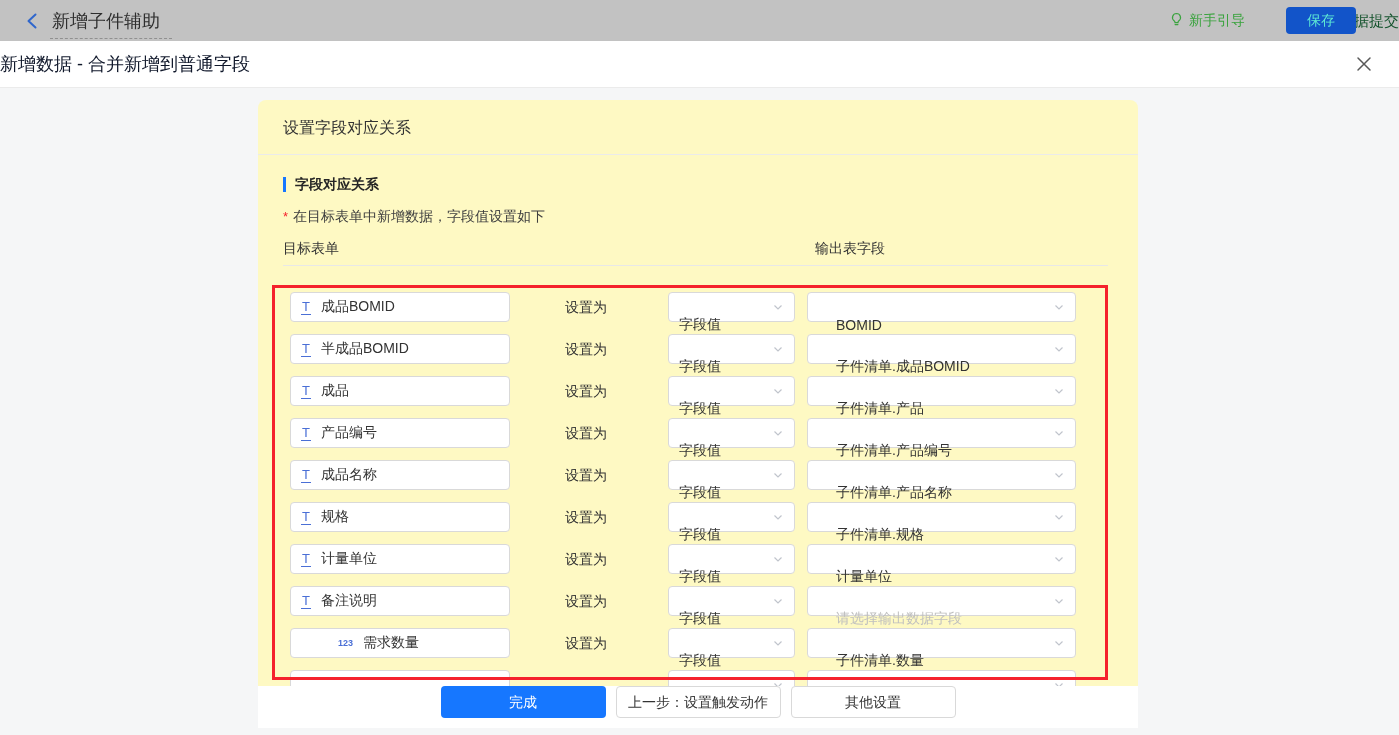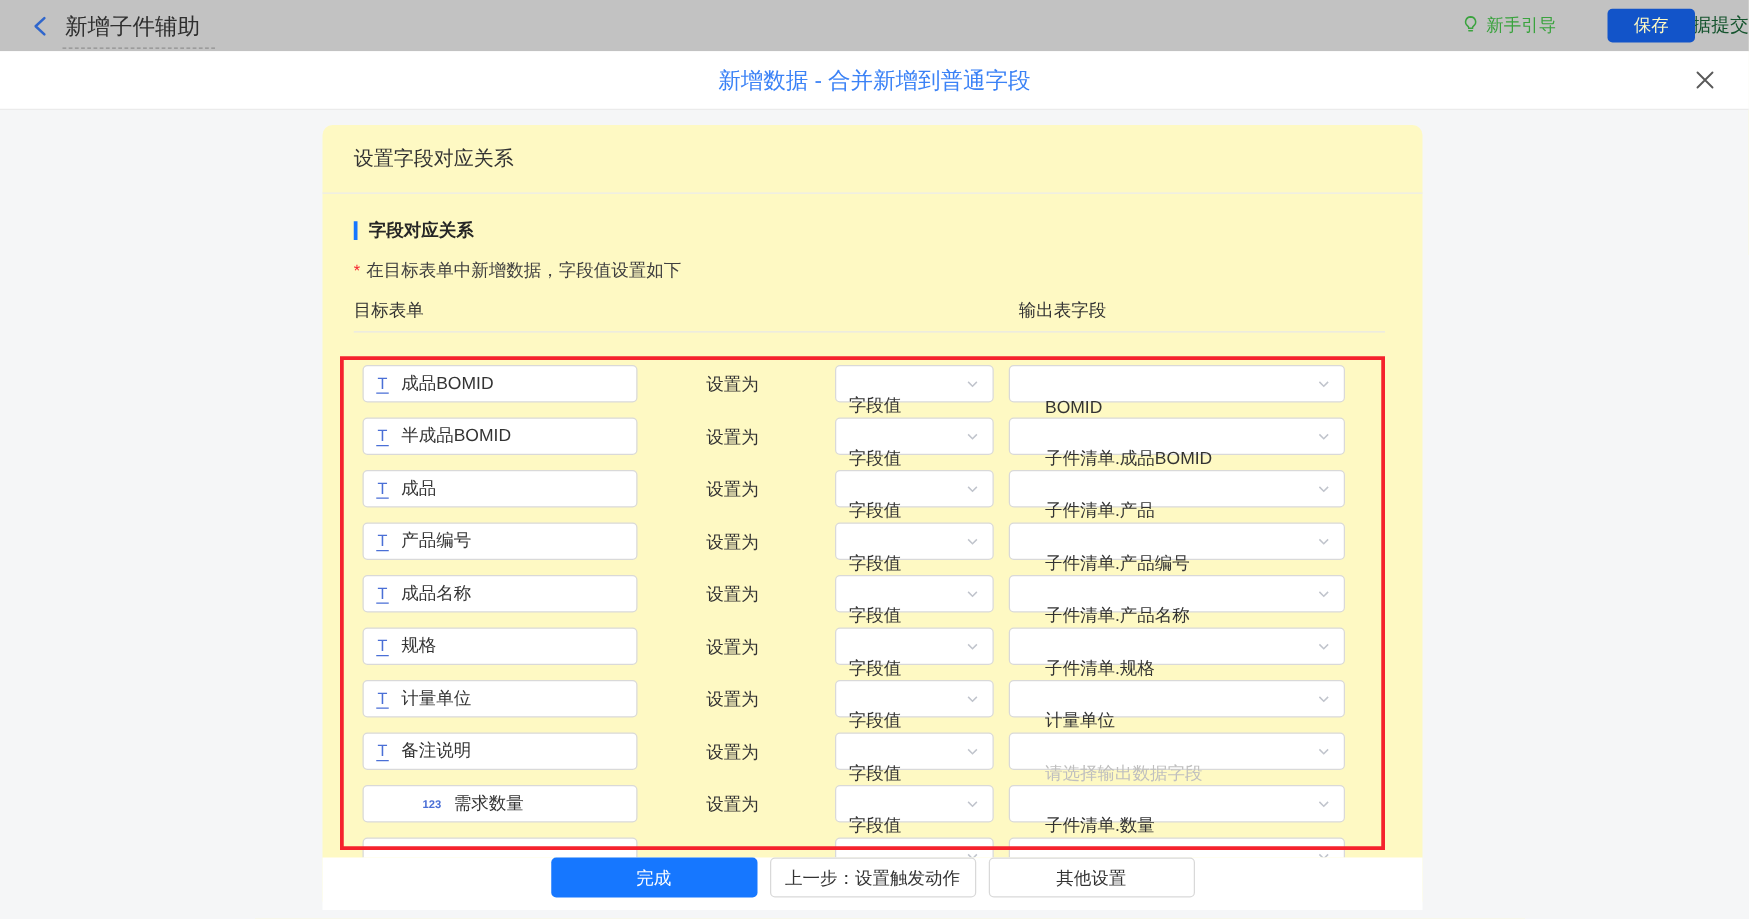--- a/index.html
+++ b/index.html
@@ -13,26 +13,26 @@
   .topbar{position:absolute;top:0;left:0;width:1399px;height:41px;background:#c2c2c2;}
   .back-btn{position:absolute;left:24px;top:12px;width:18px;height:18px;cursor:pointer;}
   .form-name{
     position:absolute;left:50px;top:9px;font-size:18px;color:#2e2e2e;
     padding:0 12px 5px 2px;border-bottom:1px dashed #909090;
   }
   .center-title{position:absolute;left:0;right:0;top:0;height:41px;line-height:41px;text-align:right;font-size:15px;color:#14532d;}
   .guide{position:absolute;right:154px;top:0;height:41px;display:flex;align-items:center;gap:5px;color:var(--guide-green,#3aa33e);font-size:14px;cursor:pointer;}
   .save-btn{
     position:absolute;right:43px;top:7px;width:70px;height:27px;border-radius:4px;
-    background:var(--save-button-blue,#1254c9);color:#fef9c3;font-size:14px;
+    background:var(--save-button-blue,#1254c9);color:#5eead4;font-size:14px;
     display:flex;align-items:center;justify-content:center;cursor:pointer;margin-left:36px;
   }
   
   .dialog-header{position:absolute;top:41px;left:0;width:1399px;height:47px;background:#fff;border-bottom:1px solid #ebebeb;box-sizing:border-box;}
-  .dialog-title{height:46px;line-height:46px;text-align:center;font-size:18px;font-weight:500;color:#3b82f6;}
+  .dialog-title{height:46px;line-height:46px;text-align:left;font-size:18px;font-weight:500;color:#0f172a;}
   .close-btn{position:absolute;right:26px;top:14px;width:18px;height:18px;cursor:pointer;}
   
   .card{position:absolute;left:258px;top:100px;width:880px;height:628px;background:#fef9c3;border-radius:8px;}
   .card-header{height:55px;line-height:55px;padding-left:25px;font-size:16px;color:#333;border-bottom:1px solid #ebebeb;box-sizing:border-box;}
   .section-title{
     position:absolute;left:25px;top:77px;font-size:14px;font-weight:bold;color:#262626;
     line-height:15px;padding-left:9px;border-left:3px solid var(--accent-blue,#1677ff);
   }
   .required-note{position:absolute;left:25px;top:108px;font-size:14px;color:#404040;}
   .required-note .asterisk{color:var(--highlight-red,#f5222d);margin-right:5px;font-size:13px;}

